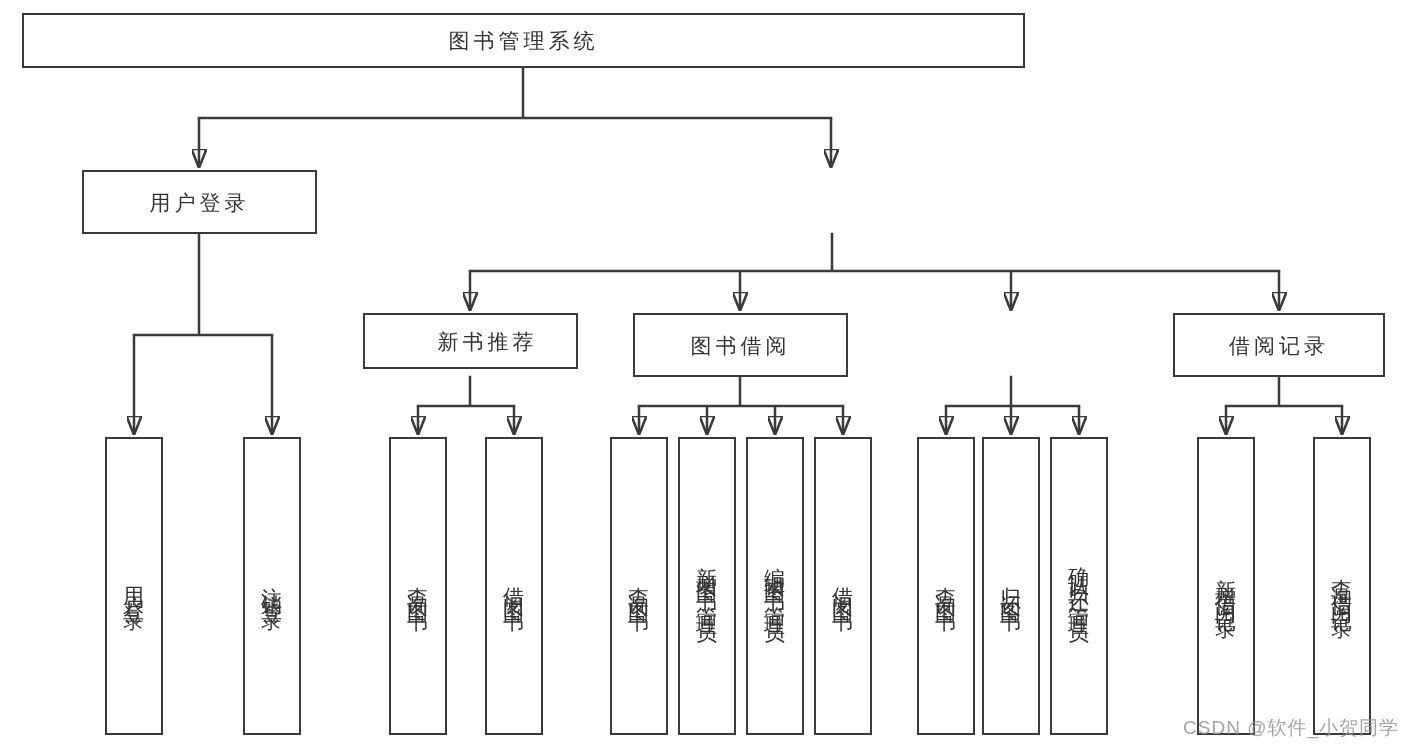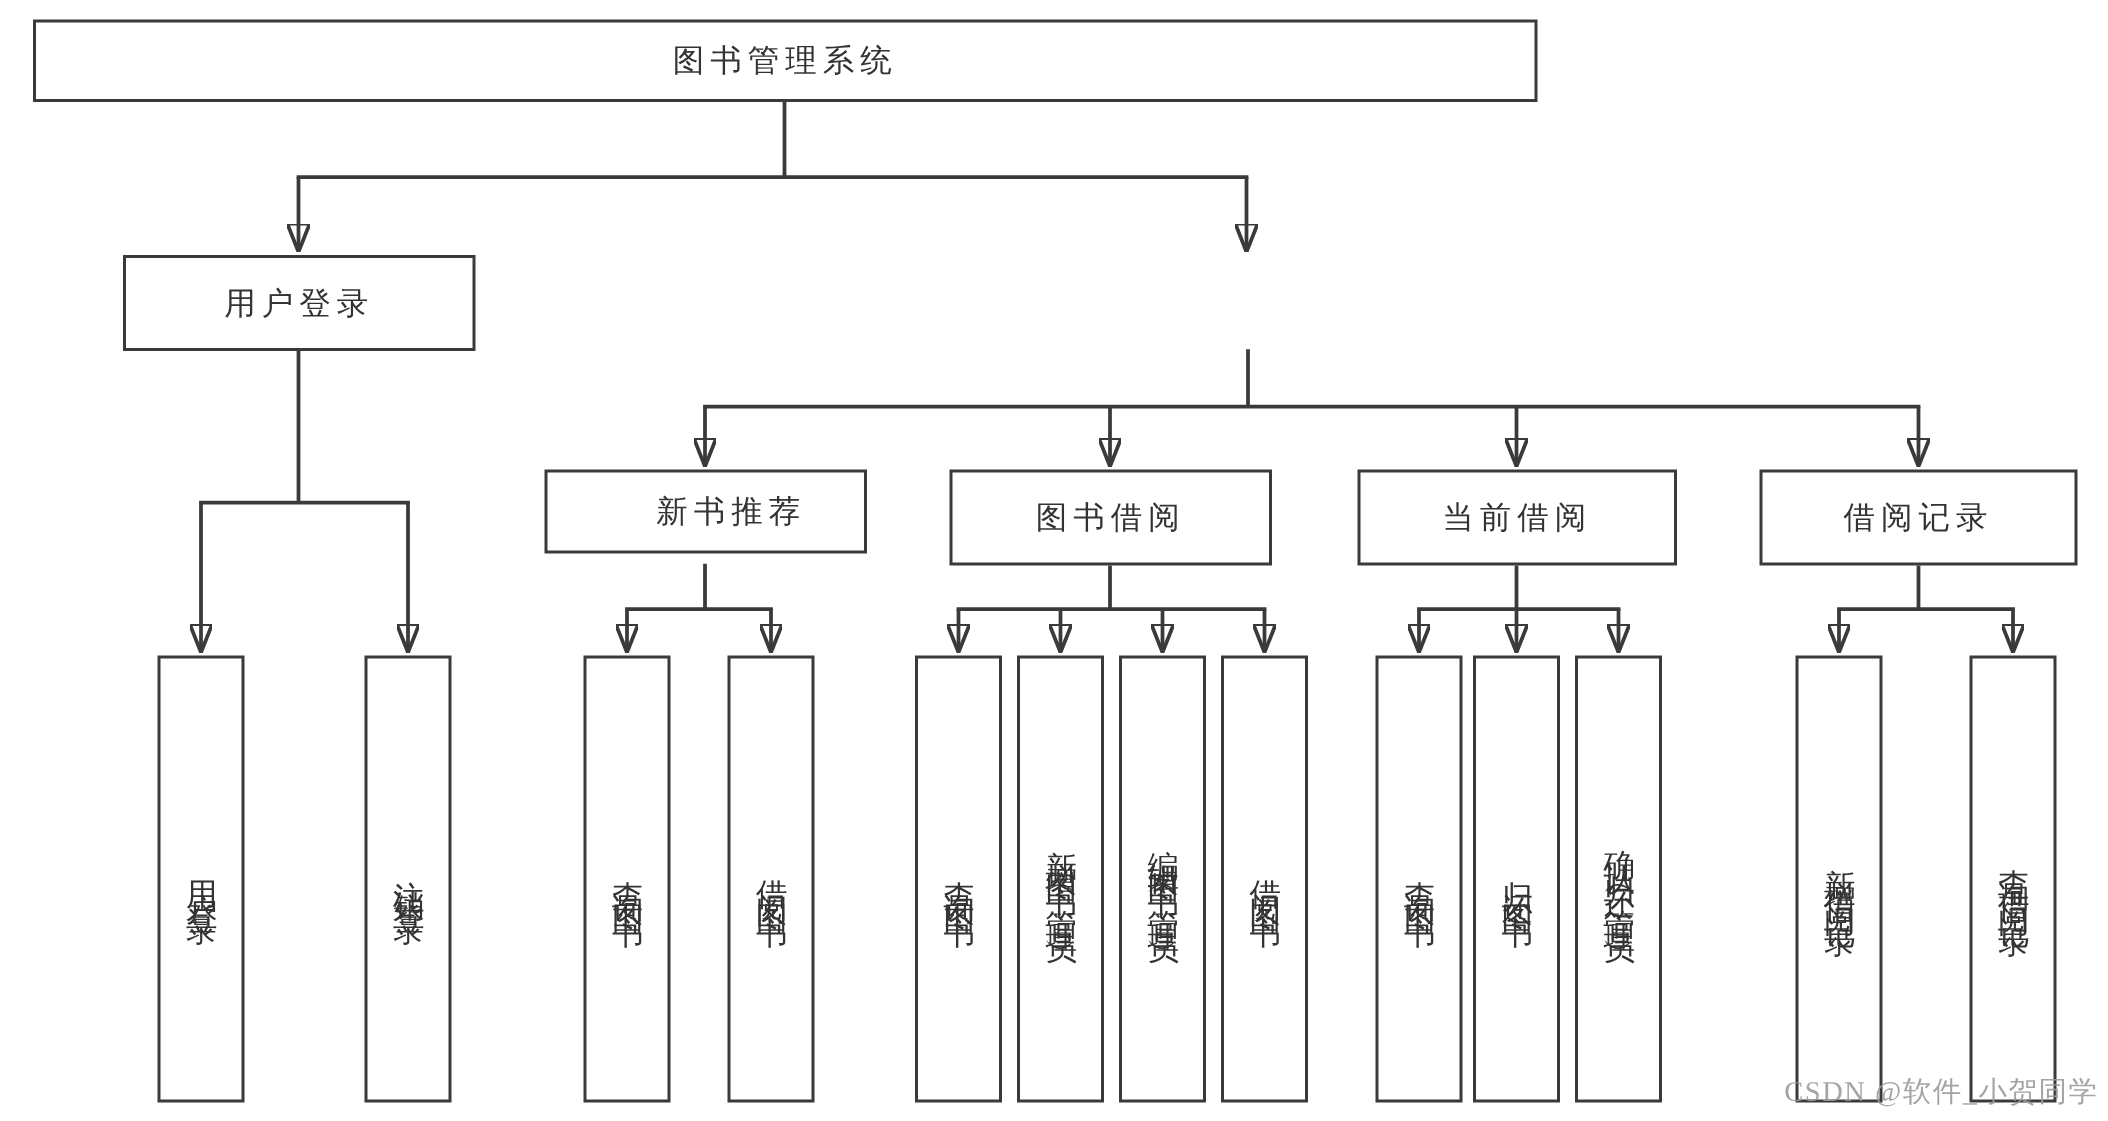--- a/index.html
+++ b/index.html
@@ -1,18 +1,18 @@
 <!DOCTYPE html>
 <html><head>
 <meta charset="utf-8">
 <style>
   html,body{margin:0;padding:0;background:#ffffff;}
   .canvas{
     position:relative;width:1405px;height:747px;background:#ffffff;
-    font-family:Liberation Serif, serif;color:#333333;overflow:hidden;
+    font-family:Liberation Sans, sans-serif;color:#333333;overflow:hidden;
   }
   svg.wires{position:absolute;left:0;top:0;width:1405px;height:747px;}
   svg.wires path{stroke:#3a3a3a;stroke-width:2.5;fill:none;}
   svg.wires path.trunk{stroke-linecap:square;}
   .box{
     position:absolute;box-sizing:border-box;
     border:2.5px solid #3a3a3a;background:#ffffff;
     display:flex;align-items:center;justify-content:center;
     font-size:21px;letter-spacing:4px;line-height:1;color:#333333;
     white-space:nowrap;
@@ -85,21 +85,20 @@
       <path d="M1342,406 L1342,434" marker-end="url(#arw)"></path>
     </g>
   </svg>
 
   <div class="box" style="left:22px;top:13px;width:1003px;height:55px;">图书管理系统</div>
 
   <div class="box" style="left:82px;top:170px;width:235px;height:64px;">用户登录</div>
 
   <div class="box" style="left:363px;top:313px;width:215px;height:56px;padding-left:34px;">新书推荐</div>
   <div class="box" style="left:633px;top:313px;width:215px;height:64px;">图书借阅</div>
-  <div class="box" style="left:905px;top:313px;width:213px;height:64px;">当前借阅</div>
   <div class="box" style="left:1173px;top:313px;width:212px;height:64px;">借阅记录</div>
 
   <div class="box vbox" style="left:105px;top:437px;width:58px;height:298px;">用户登录</div>
   <div class="box vbox" style="left:243px;top:437px;width:58px;height:298px;">注销登录</div>
 
   <div class="box vbox" style="left:389px;top:437px;width:58px;height:298px;">查询图书</div>
   <div class="box vbox" style="left:485px;top:437px;width:58px;height:298px;">借阅图书</div>
 
   <div class="box vbox" style="left:610px;top:437px;width:58px;height:298px;">查询图书</div>
   <div class="box vbox" style="left:678px;top:437px;width:58px;height:298px;">新增图书（管理员）</div>

